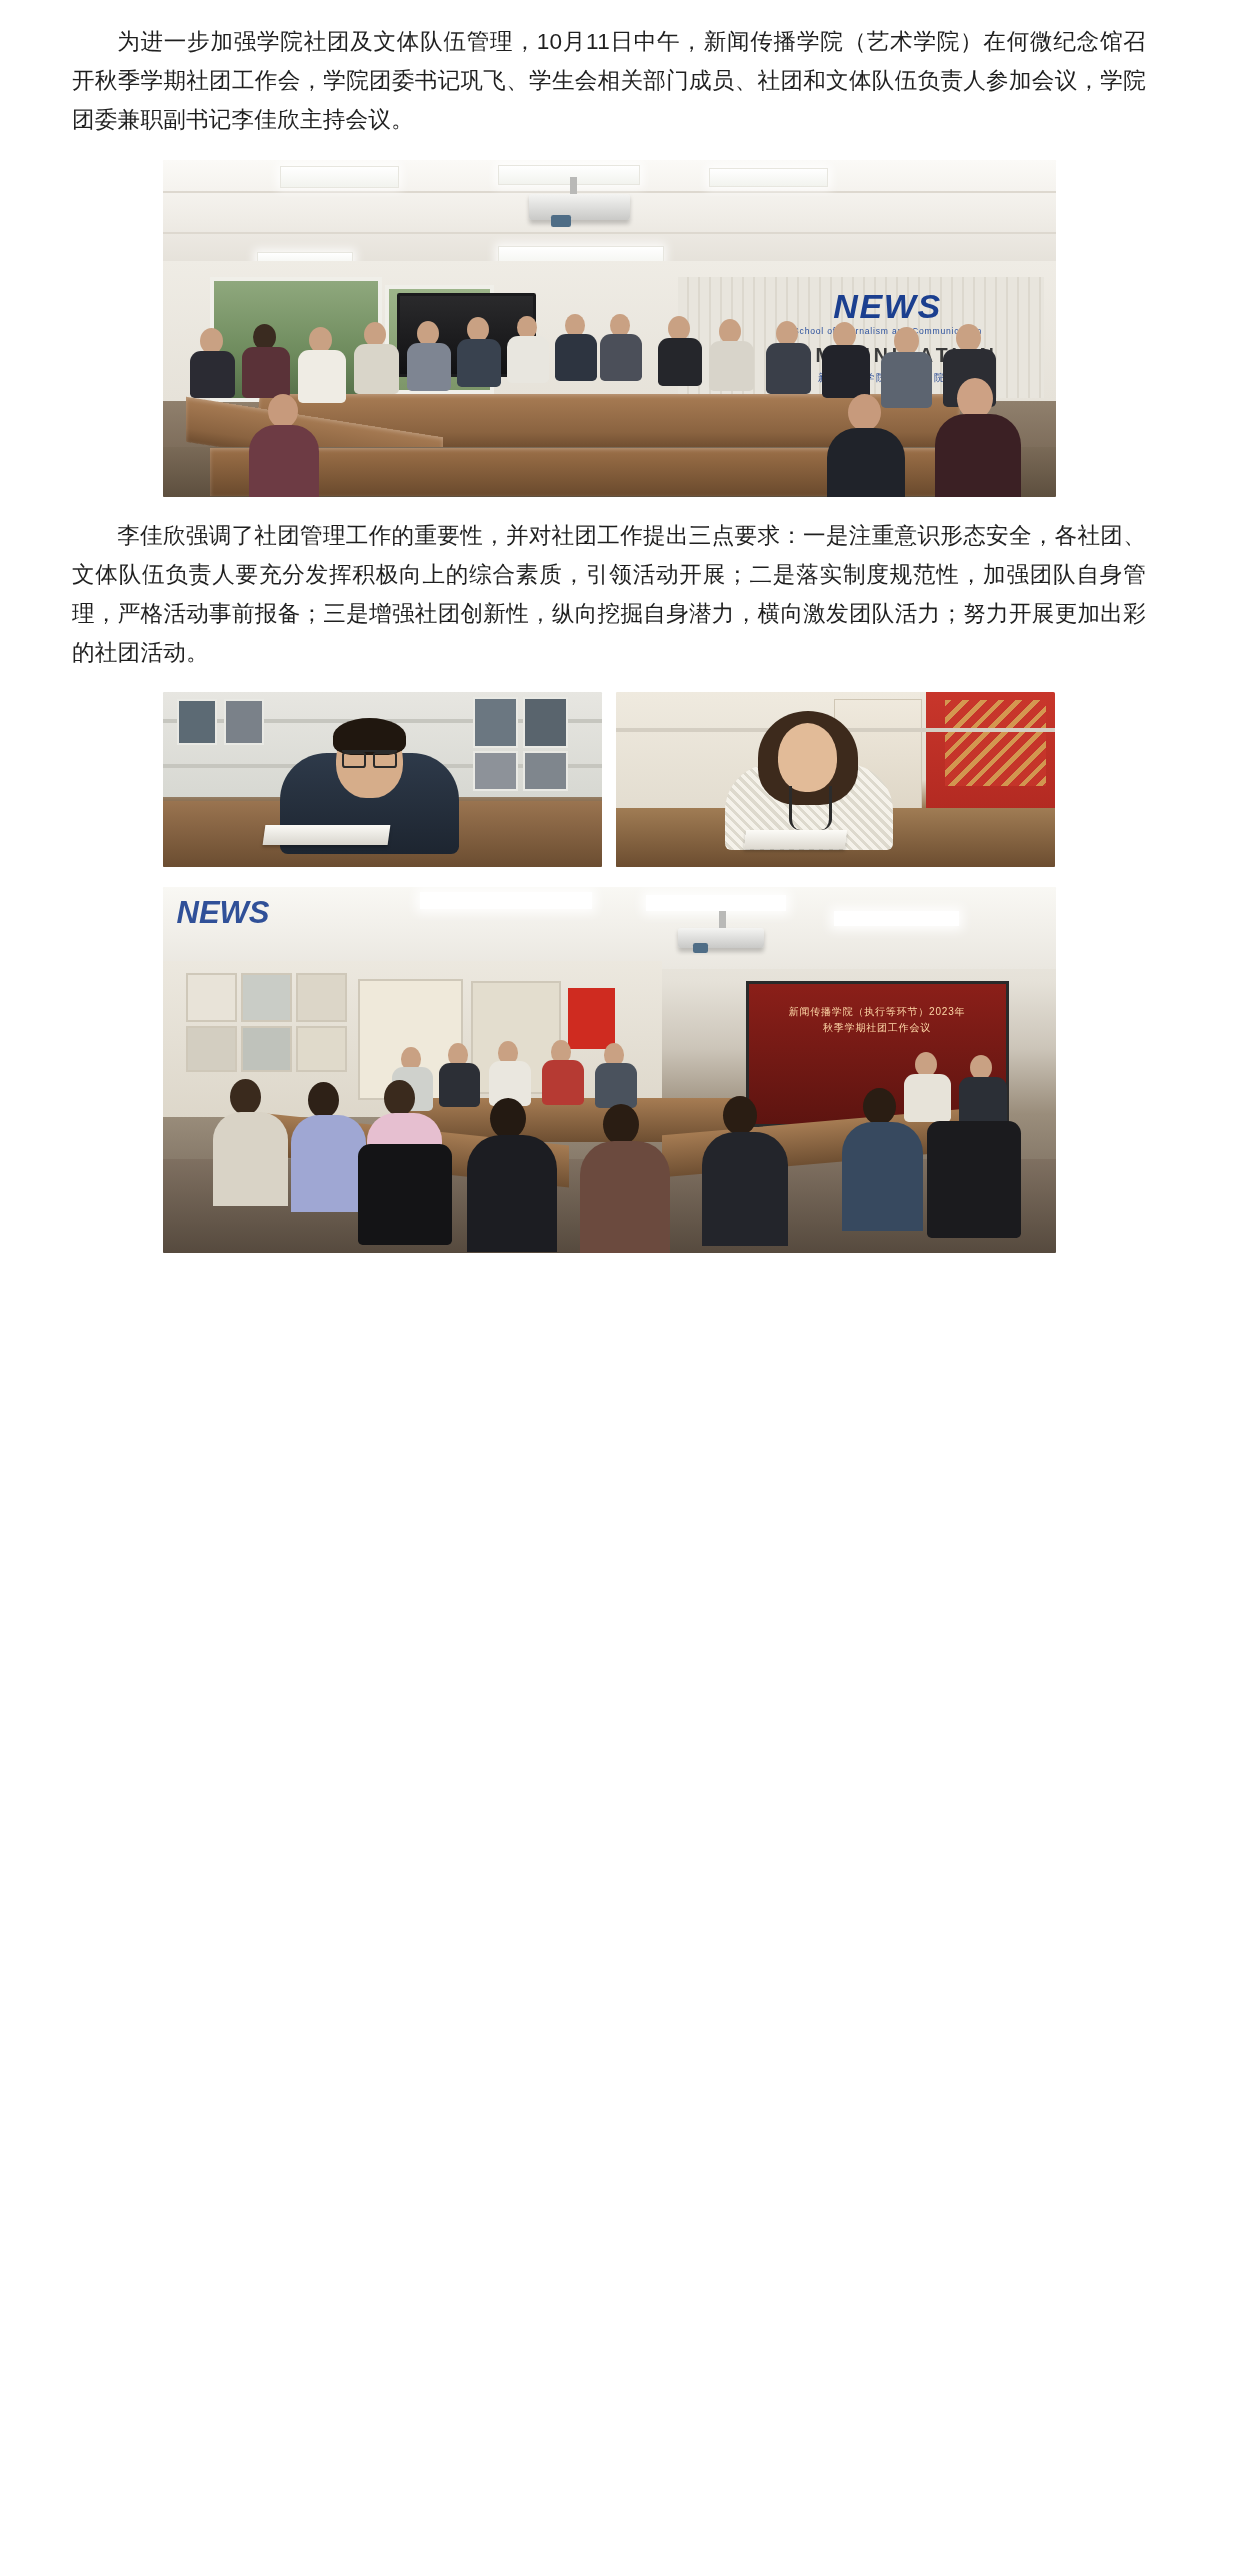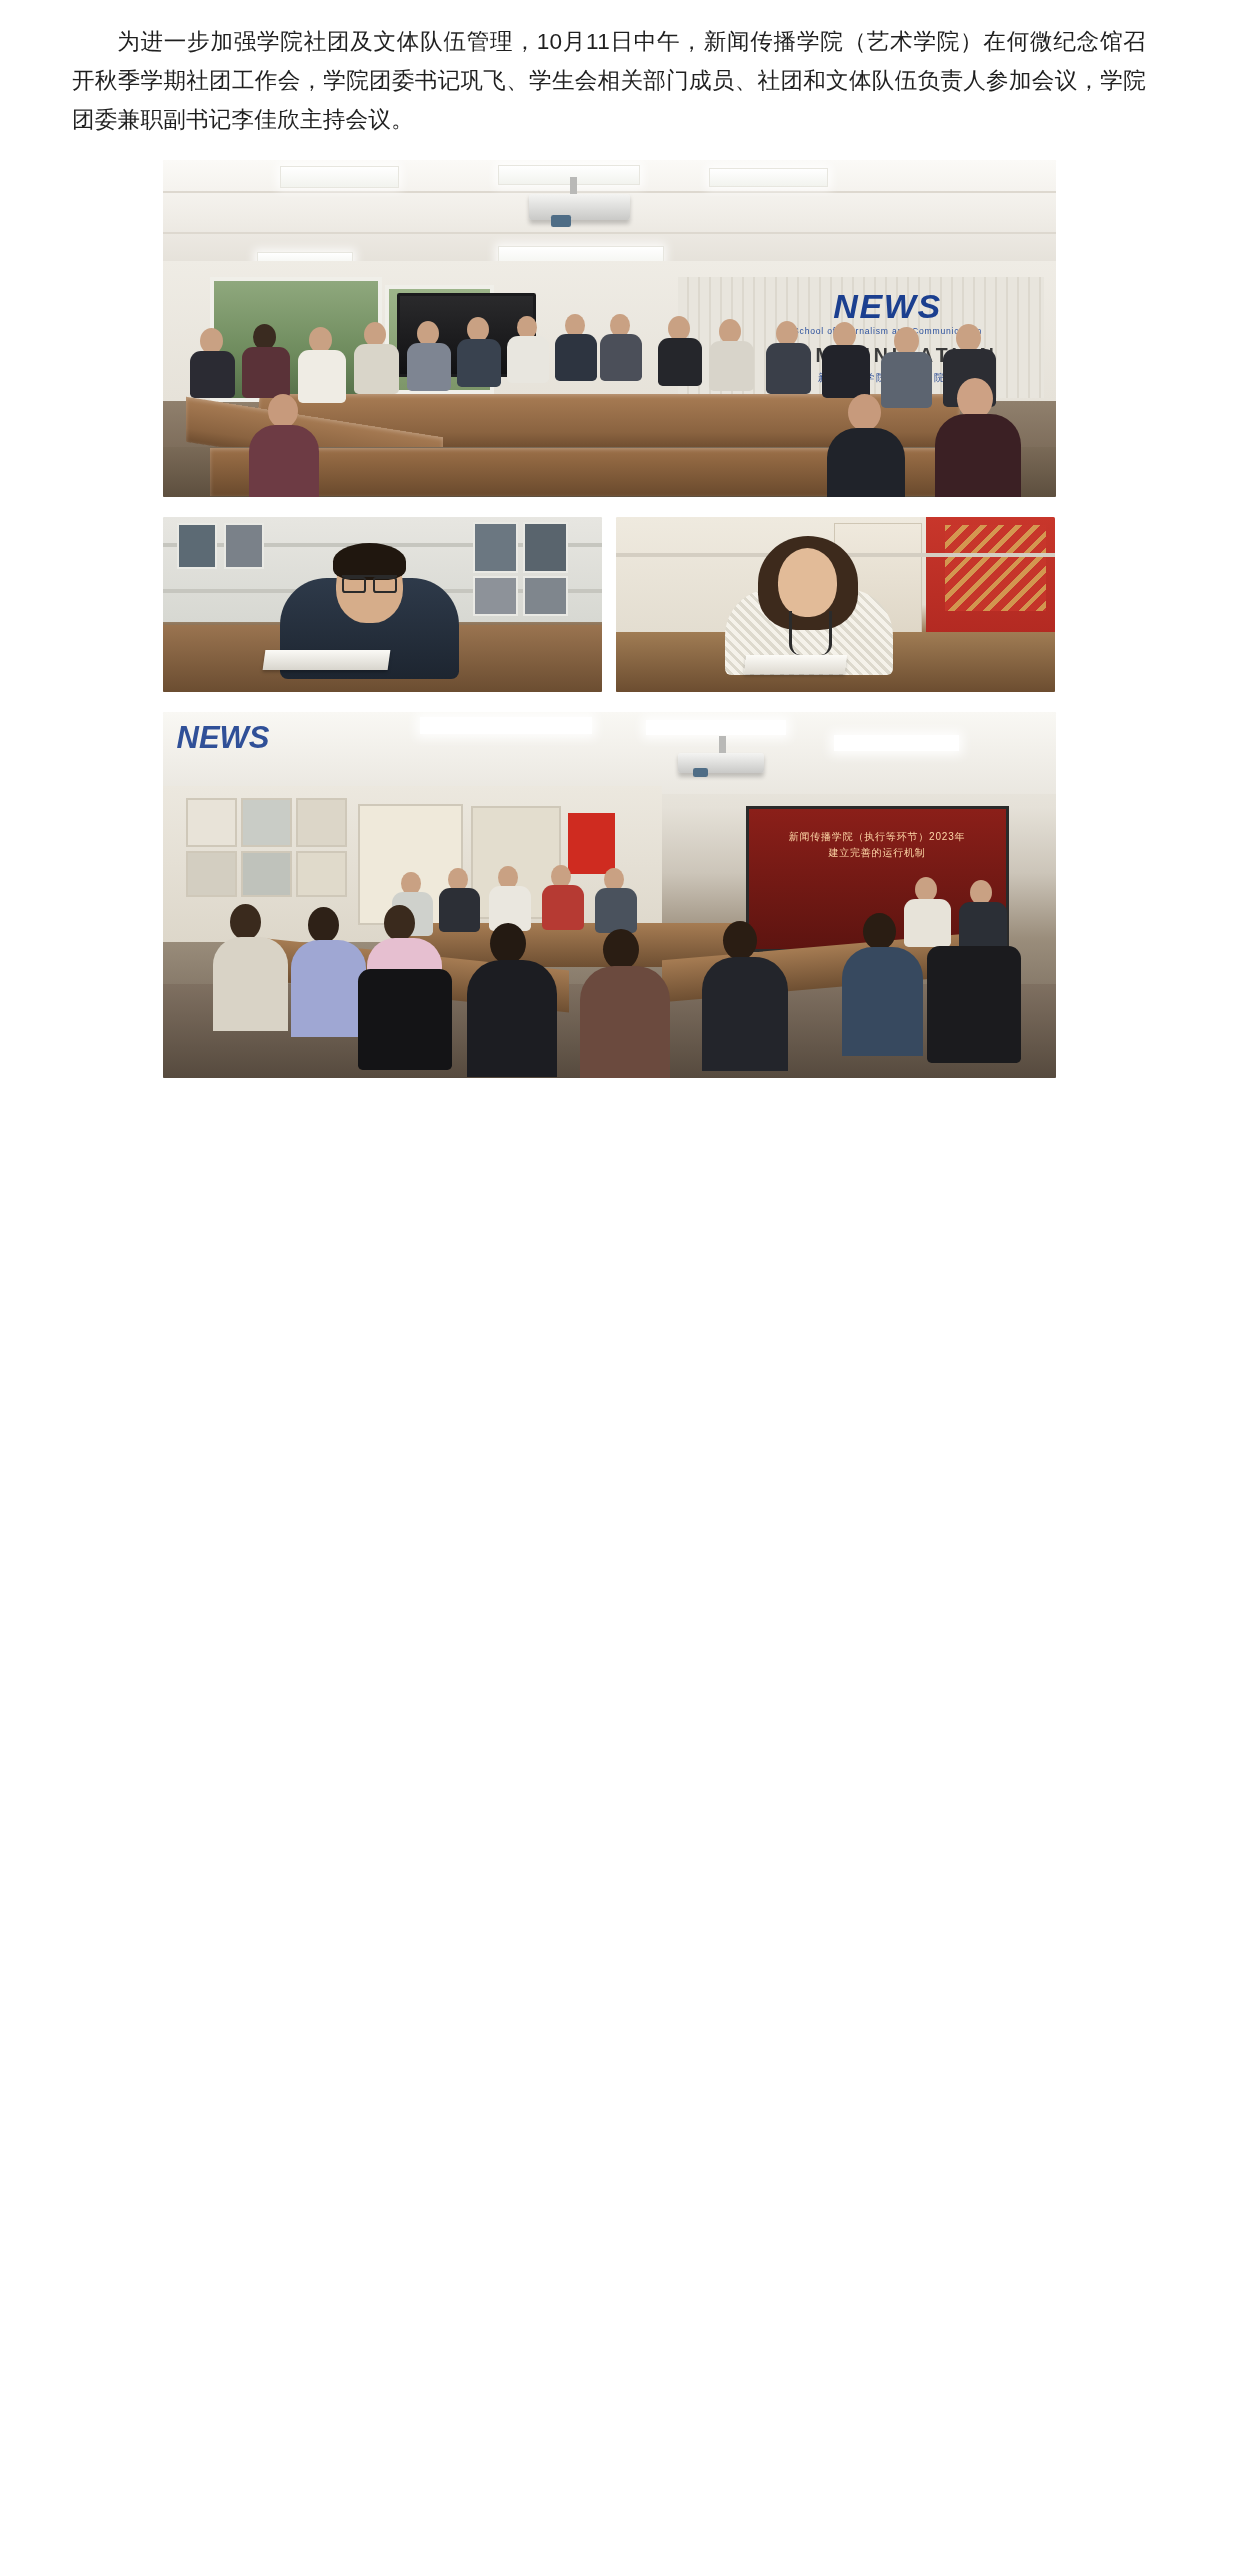--- a/index.html
+++ b/index.html
@@ -388,20 +388,21 @@
         <div class="head" style="left:14px;top:0;width:33px;height:37px;background:#c79a7c;"></div>
         <div class="body" style="left:-6.2px;top:34px;width:78px;height:101px;background:#20232a;border-radius:30px 30px 0 0;"></div>
       </div>
       <div class="pp" style="left:94px;top:234px;">
         <div class="head" style="left:11px;top:0;width:30px;height:34px;background:#c79a7c;"></div>
         <div class="body" style="left:-7.8px;top:31px;width:70px;height:94px;background:#6d3b44;border-radius:26.5px 26.5px 0 0;"></div>
       </div>
     </div>
   </div>
 
+  <p class="para">李佳欣强调了社团管理工作的重要性，并对社团工作提出三点要求：一是注重意识形态安全，各社团、文体队伍负责人要充分发挥积极向上的综合素质，引领活动开展；二是落实制度规范性，加强团队自身管理，严格活动事前报备；三是增强社团创新性，纵向挖掘自身潜力，横向激发团队活力；努力开展更加出彩的社团活动。</p>
 
   <div class="figure pair">
 
     <div class="photo photo-man">
       <div class="ph2-wall"></div>
       <div class="ph2-shelf" style="top:26.5px;"></div>
       <div class="ph2-shelf" style="top:72px;"></div>
       <div class="ph2-frame" style="left:14px;top:6.2px;width:36px;height:42px;"></div>
       <div class="ph2-frame" style="left:61px;top:6.2px;width:36px;height:42px;background:#7a8189;"></div>
       <div class="ph2-frame" style="left:310px;top:4.7px;width:41px;height:47px;background:#6b7781;"></div>
@@ -449,21 +450,21 @@
       <div class="ph4-board" style="left:78px;top:139px;width:47px;height:42px;background:#bfc2bb;"></div>
       <div class="ph4-board" style="left:133px;top:139px;width:47px;height:42px;background:#e0dacb;"></div>
       <div class="ph4-board" style="left:195px;top:92px;width:101px;height:117px;background:#efe9da;"></div>
       <div class="ph4-board" style="left:308px;top:94px;width:86px;height:109px;background:#e3ddce;"></div>
 
       <div class="ph4-flag"></div>
 
       <div class="ph4-display">
         <div class="ph4-display-txt">
           <div>新闻传播学院（执行等环节）2023年</div>
-          <div>建立完善的运行机制</div>
+          <div>秋季学期社团工作会议</div>
         </div>
       </div>
 
       <div class="ph1-projector" style="left:515px;top:41px;width:86px;height:20px;"></div>
       <div class="ph1-proj-lens" style="left:530px;top:56px;width:15.6px;height:9.4px;"></div>
 
       <div class="ph4-floor"></div>
       <div class="ph4-table" style="left:234px;top:211px;width:343px;height:44px;"></div>
       <div class="ph4-table" style="left:94px;top:242px;width:312px;height:42px;transform:skewY(6deg);"></div>
       <div class="ph4-table" style="left:499px;top:234px;width:327px;height:42px;transform:skewY(-5deg);"></div>

